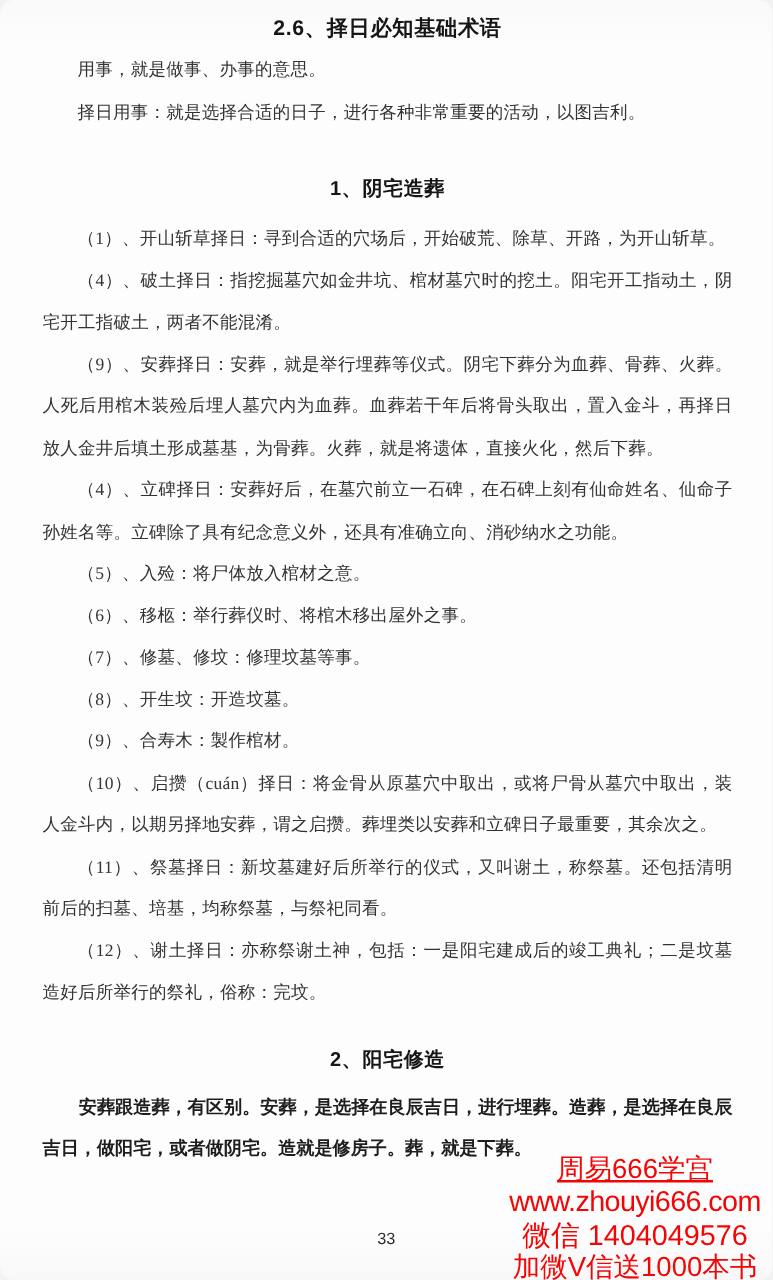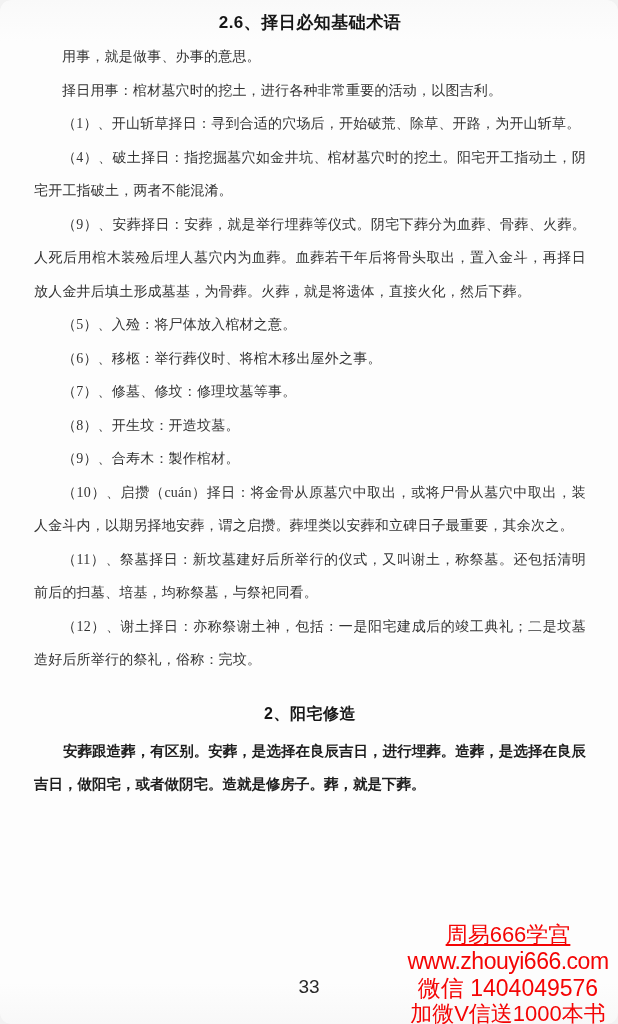--- a/index.html
+++ b/index.html
@@ -60,21 +60,21 @@
     font-size: 14.5px;
     letter-spacing: 0px;
   }
   .page-number {
     position: absolute;
     left: 0;
     right: 0;
     bottom: 26px;
     text-align: center;
     font-family: "Liberation Sans", sans-serif;
-    font-size: 19px;
+    font-size: 13px;
     color: #2a2a2a;
   }
   .watermark {
     position: absolute;
     right: 1px;
     bottom: -3px;
     width: 218px;
     text-align: center;
     font-family: "Liberation Sans", sans-serif;
     font-weight: 500;
@@ -87,26 +87,28 @@
   .wm-4 { font-size: 22px; line-height: 26px; }
 </style>
 </head>
 <body>
 
 <div class="page">
   <div class="content">
     <h1 class="doc-title">2.6、择日必知基础术语</h1>
 
     <p class="body">用事，就是做事、办事的意思。</p>
-    <p class="body">择日用事：棺材墓穴时的挖土，进行各种非常重要的活动，以图吉利。</p>
+    <p class="body">择日用事：就是选择合适的日子，进行各种非常重要的活动，以图吉利。</p>
 
+    <h2 class="section-heading">1、阴宅造葬</h2>
 
     <p class="body">（1）、开山斩草择日：寻到合适的穴场后，开始破荒、除草、开路，为开山斩草。</p>
     <p class="body">（4）、破土择日：指挖掘墓穴如金井坑、棺材墓穴时的挖土。阳宅开工指动土，阴宅开工指破土，两者不能混淆。</p>
     <p class="body">（9）、安葬择日：安葬，就是举行埋葬等仪式。阴宅下葬分为血葬、骨葬、火葬。人死后用棺木装殓后埋人墓穴内为血葬。血葬若干年后将骨头取出，置入金斗，再择日放人金井后填土形成墓基，为骨葬。火葬，就是将遗体，直接火化，然后下葬。</p>
+    <p class="body">（4）、立碑择日：安葬好后，在墓穴前立一石碑，在石碑上刻有仙命姓名、仙命子孙姓名等。立碑除了具有纪念意义外，还具有准确立向、消砂纳水之功能。</p>
     <p class="body">（5）、入殓：将尸体放入棺材之意。</p>
     <p class="body">（6）、移柩：举行葬仪时、将棺木移出屋外之事。</p>
     <p class="body">（7）、修墓、修坟：修理坟墓等事。</p>
     <p class="body">（8）、开生坟：开造坟墓。</p>
     <p class="body">（9）、合寿木：製作棺材。</p>
     <p class="body">（10）、启攒（cuán）择日：将金骨从原墓穴中取出，或将尸骨从墓穴中取出，装人金斗内，以期另择地安葬，谓之启攒。葬埋类以安葬和立碑日子最重要，其余次之。</p>
     <p class="body">（11）、祭墓择日：新坟墓建好后所举行的仪式，又叫谢土，称祭墓。还包括清明前后的扫墓、培基，均称祭墓，与祭祀同看。</p>
     <p class="body">（12）、谢土择日：亦称祭谢土神，包括：一是阳宅建成后的竣工典礼；二是坟墓造好后所举行的祭礼，俗称：完坟。</p>
 
     <h2 class="section-heading second">2、阳宅修造</h2>

